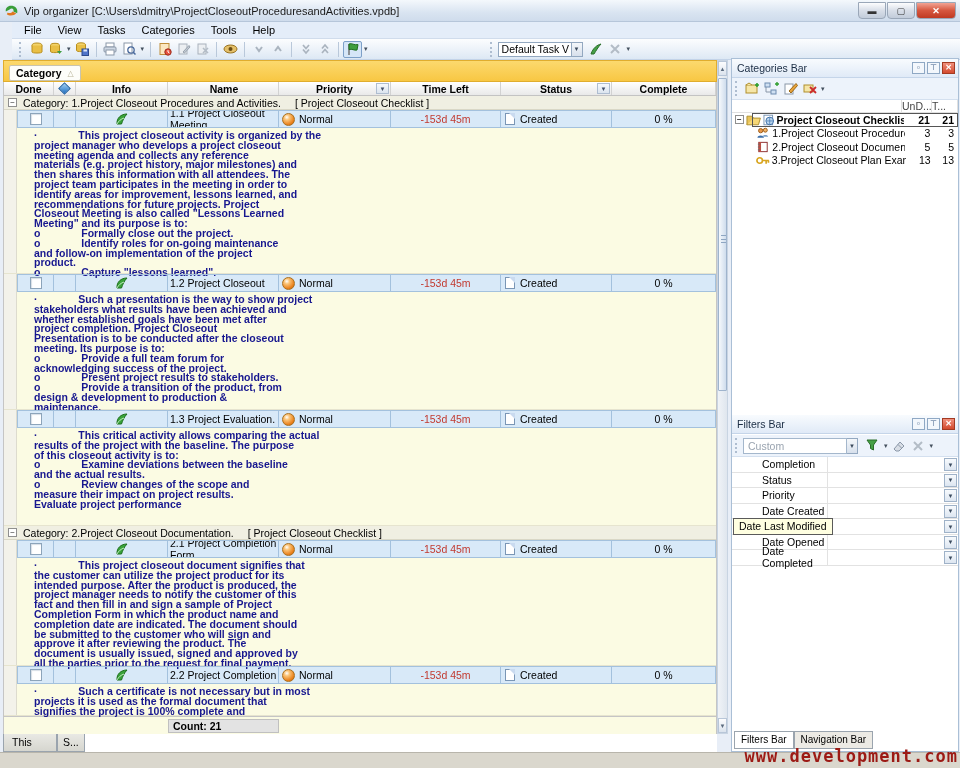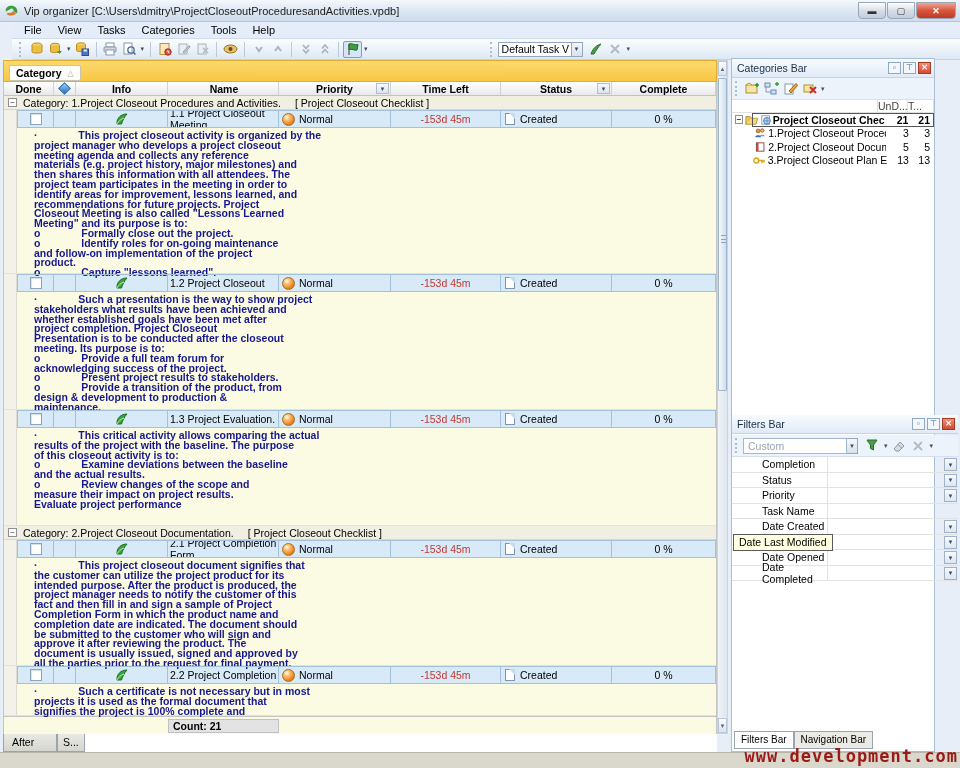--- a/index.html
+++ b/index.html
@@ -106,21 +106,21 @@
   
   .notetabs { position:absolute; left:3px; top:734px; width:714px; height:18px; background:#fff; display:flex; }
   .ntab { height:18px; border:1px solid #9aa4ae; border-top:none; background:linear-gradient(#e9e9e4,#d6d6cf);
     padding:2px 8px; font-size:10.5px; }
   .ntab.sm { padding:2px 5px; }
 
   
   .bottomstrip { position:absolute; left:0; top:752px; width:960px; height:16px; background:#dad7cd; border-top:1px solid #b8b5ab; }
 
   
-  .rightpanel { position:absolute; left:731px; top:58px; width:204px; height:694px; background:#fff; border:1px solid #aabfd6; }
+  .rightpanel { position:absolute; left:731px; top:58px; width:228px; height:694px; background:#fff; border:1px solid #aabfd6; }
   .phead { height:19px; background:linear-gradient(#f8fbfe,#e0eaf7); border-bottom:1px solid #c5d5e9;
     display:flex; align-items:center; padding-left:5px; font-size:10.5px; color:#1b2d44; position:relative; }
   .pbtns { position:absolute; right:3px; top:3px; display:flex; gap:2px; }
   .pbtn { width:13px; height:12px; border:1px solid #8fa8c4; background:#f3f7fc; font-size:8px; line-height:10px;
     text-align:center; color:#3e5d84; }
   .pbtn.close { background:linear-gradient(#f0907d,#d44a2e); border-color:#a33a22; color:#fff; font-weight:bold; }
   .ptoolbar { height:22px; background:#edf3fb; border-bottom:1px solid #d4e0ef; display:flex; align-items:center; padding-left:2px; }
 
   .treehead { height:13px; display:flex; border-bottom:1px solid #e0e0e0; font-size:9.5px; color:#444; }
   .treehead .thc { border-right:1px solid #e0e0e0; display:flex; align-items:center; }
@@ -565,21 +565,21 @@
 
 <div class="vscroll">
   <div class="varrow" style="top:0;">▲</div>
   <div class="vthumb">
       <div class="vgrip"></div>
     </div>
   <div class="varrow" style="bottom:0;">▼</div>
 </div>
 
 <div class="notetabs">
-  <div class="ntab" style="width:54px;">After</div>
+  <div class="ntab" style="width:54px;">This</div>
   <div class="ntab sm">S...</div>
 </div>
 
 <div class="bottomstrip"></div>
 
 <div class="rightpanel">
 
   <div class="phead">
     <span>Categories Bar</span>
     <div class="pbtns">
@@ -720,23 +720,20 @@
     </div>
     <div class="filterrow">
       <div class="flabel">Status</div>
       <div class="fdrop">▼</div>
     </div>
     <div class="filterrow">
       <div class="flabel">Priority</div>
       <div class="fdrop">▼</div>
     </div>
     <div class="filterrow">
-      <div class="flabel">Task Name</div>
-    </div>
-    <div class="filterrow">
       <div class="flabel">Date Created</div>
       <div class="fdrop">▼</div>
     </div>
     <div class="filterrow">
       <div class="flabel"></div>
       <div class="ftooltip">Date Last Modified</div>
       <div class="fdrop">▼</div>
     </div>
     <div class="filterrow">
       <div class="flabel">Date Opened</div>

